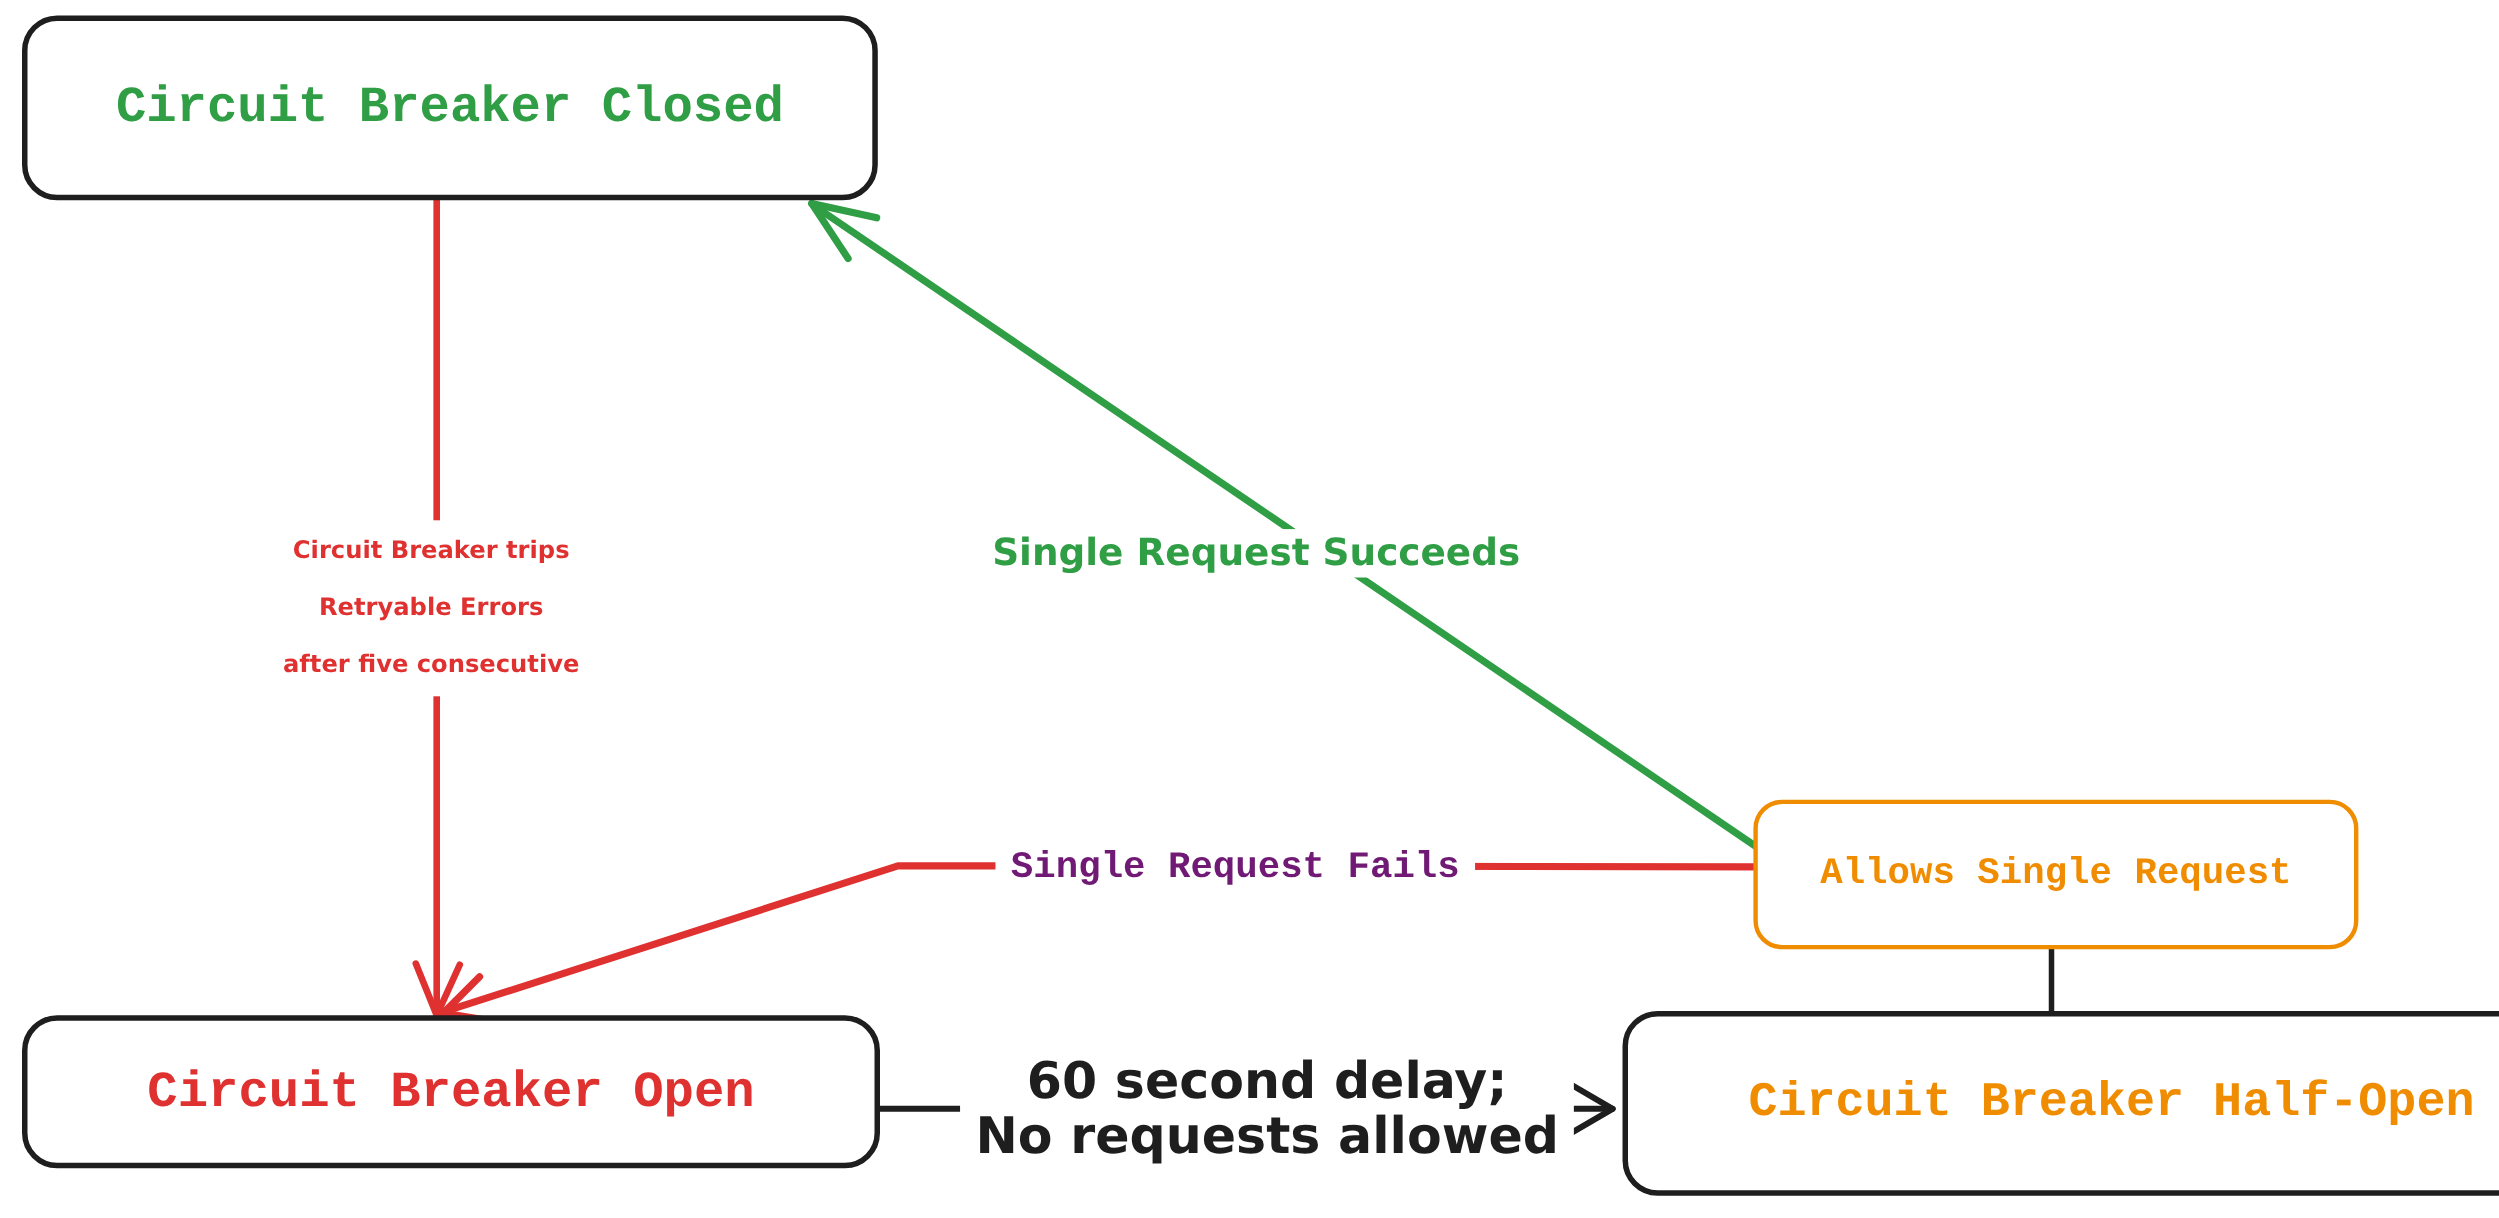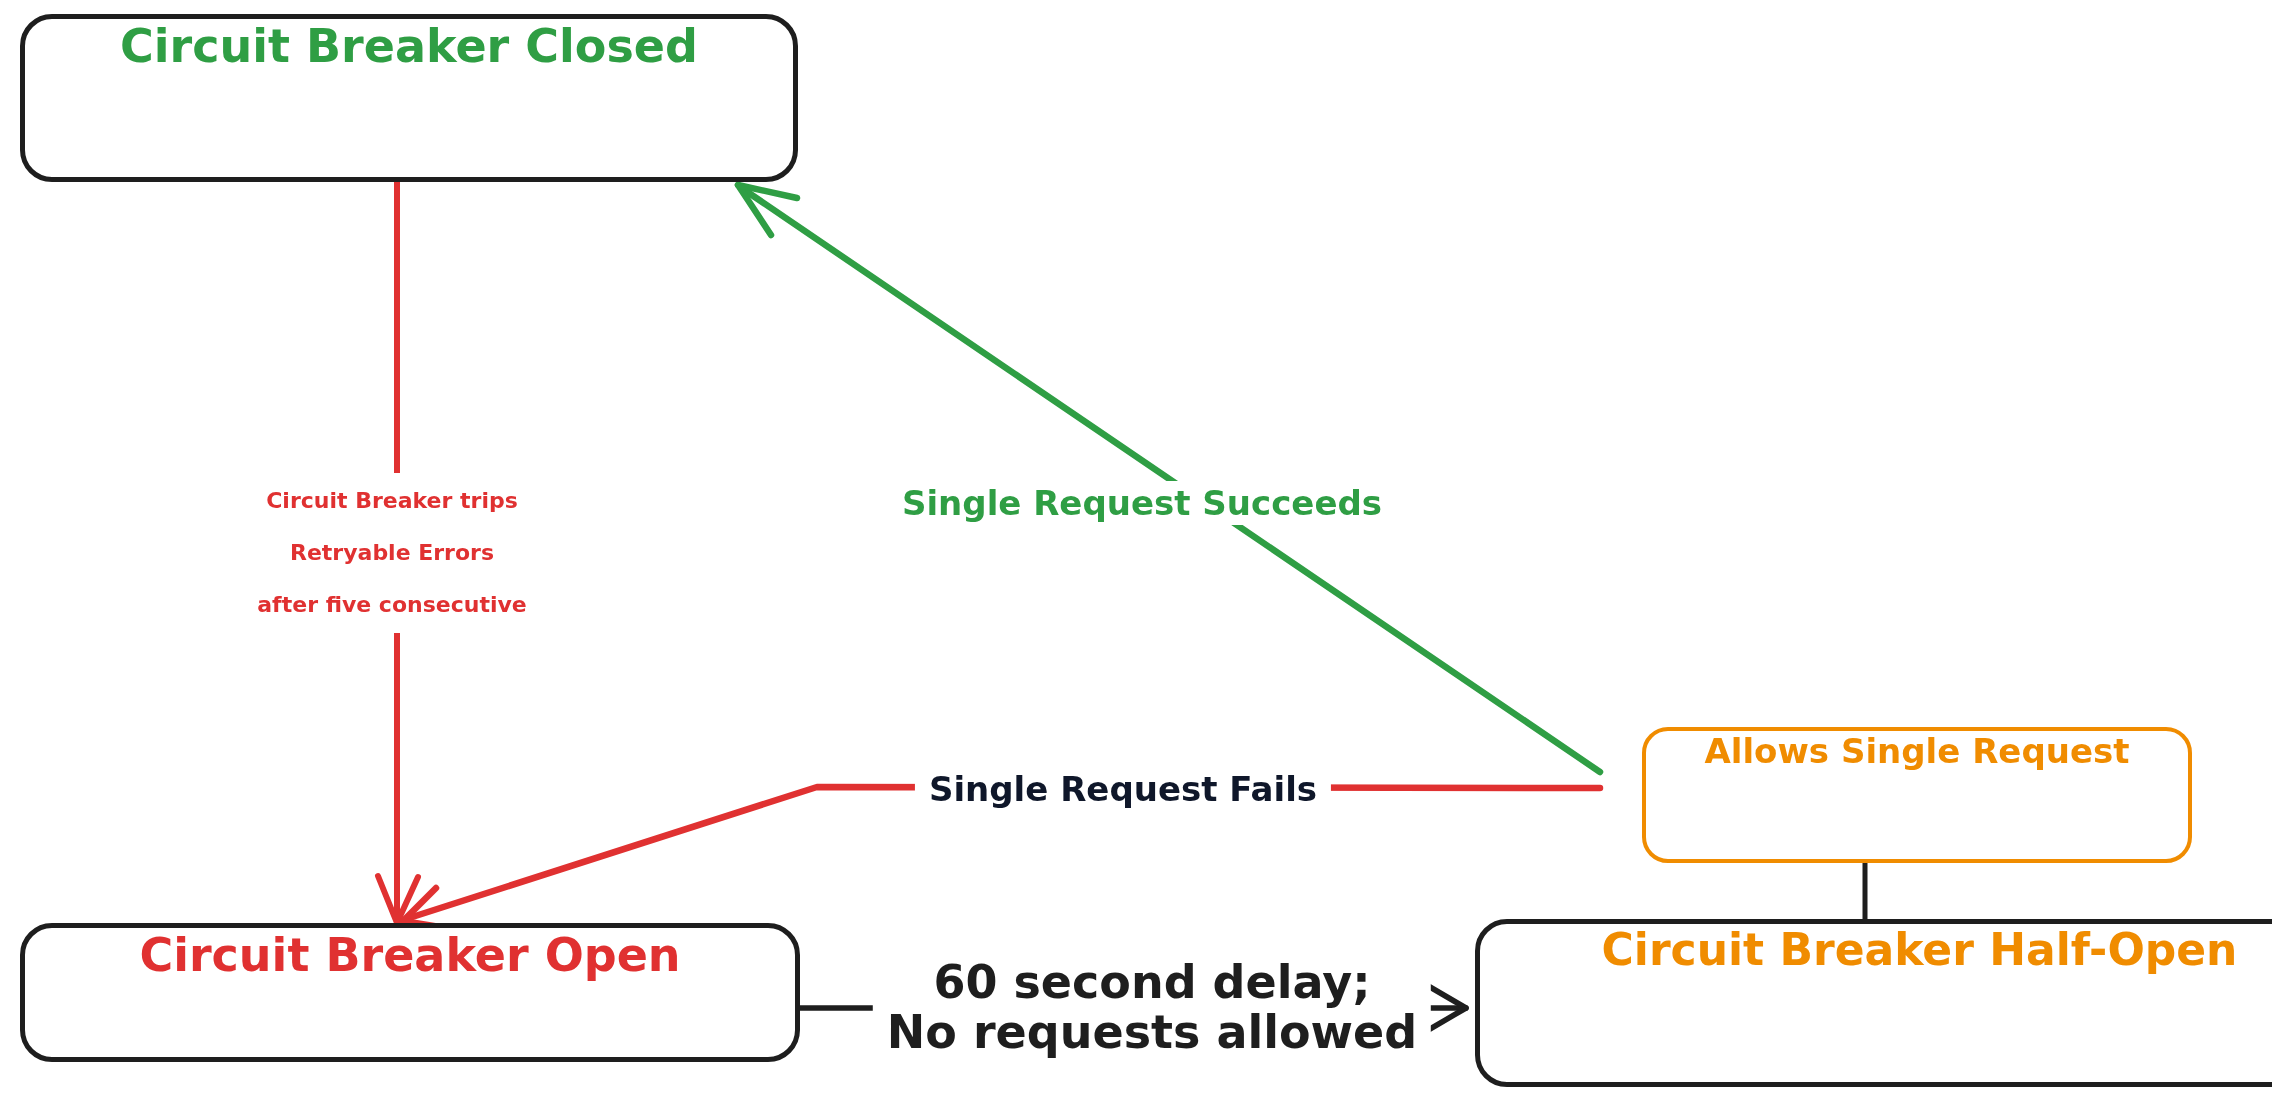--- a/index.html
+++ b/index.html
@@ -22,42 +22,44 @@
     width: 2272px;
     height: 1107px;
   }
   .node {
     position: absolute;
     box-sizing: border-box;
     background: #ffffff;
     border: 5px solid #1e1e1e;
     border-radius: 32px;
     display: flex;
+    align-items: center;
     justify-content: center;
     text-align: center;
     font-weight: bold;
     white-space: nowrap;
+    font-family: Liberation Mono, monospace;
   }
   #node-closed   { left: 20px;   top: 14px;  width: 778px; height: 168px; color: #2f9e44; font-size: 46px; }
   #node-open     { left: 20px;   top: 923px; width: 780px; height: 139px; color: #e03131; font-size: 46px; }
   #node-half     { left: 1475px; top: 919px; width: 889px; height: 168px; color: #f08c00; font-size: 44px; }
   #node-allows   { left: 1594px; top: 727px; width: 550px; height: 136px; color: #f08c00; font-size: 34px;
-                   border: 4px solid #f08c00; border-radius: 26px; margin-left: 48px; }
+                   border: 4px solid #f08c00; border-radius: 26px; }
   .edge-label {
     position: absolute;
     transform: translate(-50%, -50%);
     background: #ffffff;
     font-weight: bold;
     text-align: center;
     padding: 2px 14px;
     white-space: nowrap;
   }
   #label-trip     { left: 392px;  top: 553px;  color: #e03131; font-size: 22px; line-height: 52px; }
   #label-succeeds { left: 1142px; top: 487px;  color: #2f9e44; font-size: 34px; margin-top: 16px; }
-  #label-fails    { left: 1123px; top: 789px;  color: #0f172a; font-size: 34px; }
+  #label-fails    { left: 1123px; top: 789px;  color: #701a75; font-size: 34px; font-family: Liberation Mono, monospace; }
   #label-delay    { left: 1152px; top: 1007px; color: #1e1e1e; font-size: 46px; line-height: 50px; }
   .edge-label .line { display: block; }
 </style>
 </head>
 <body>
 
 <div class="canvas">
 
   <svg class="wires" viewBox="0 0 2272 1107">
 

